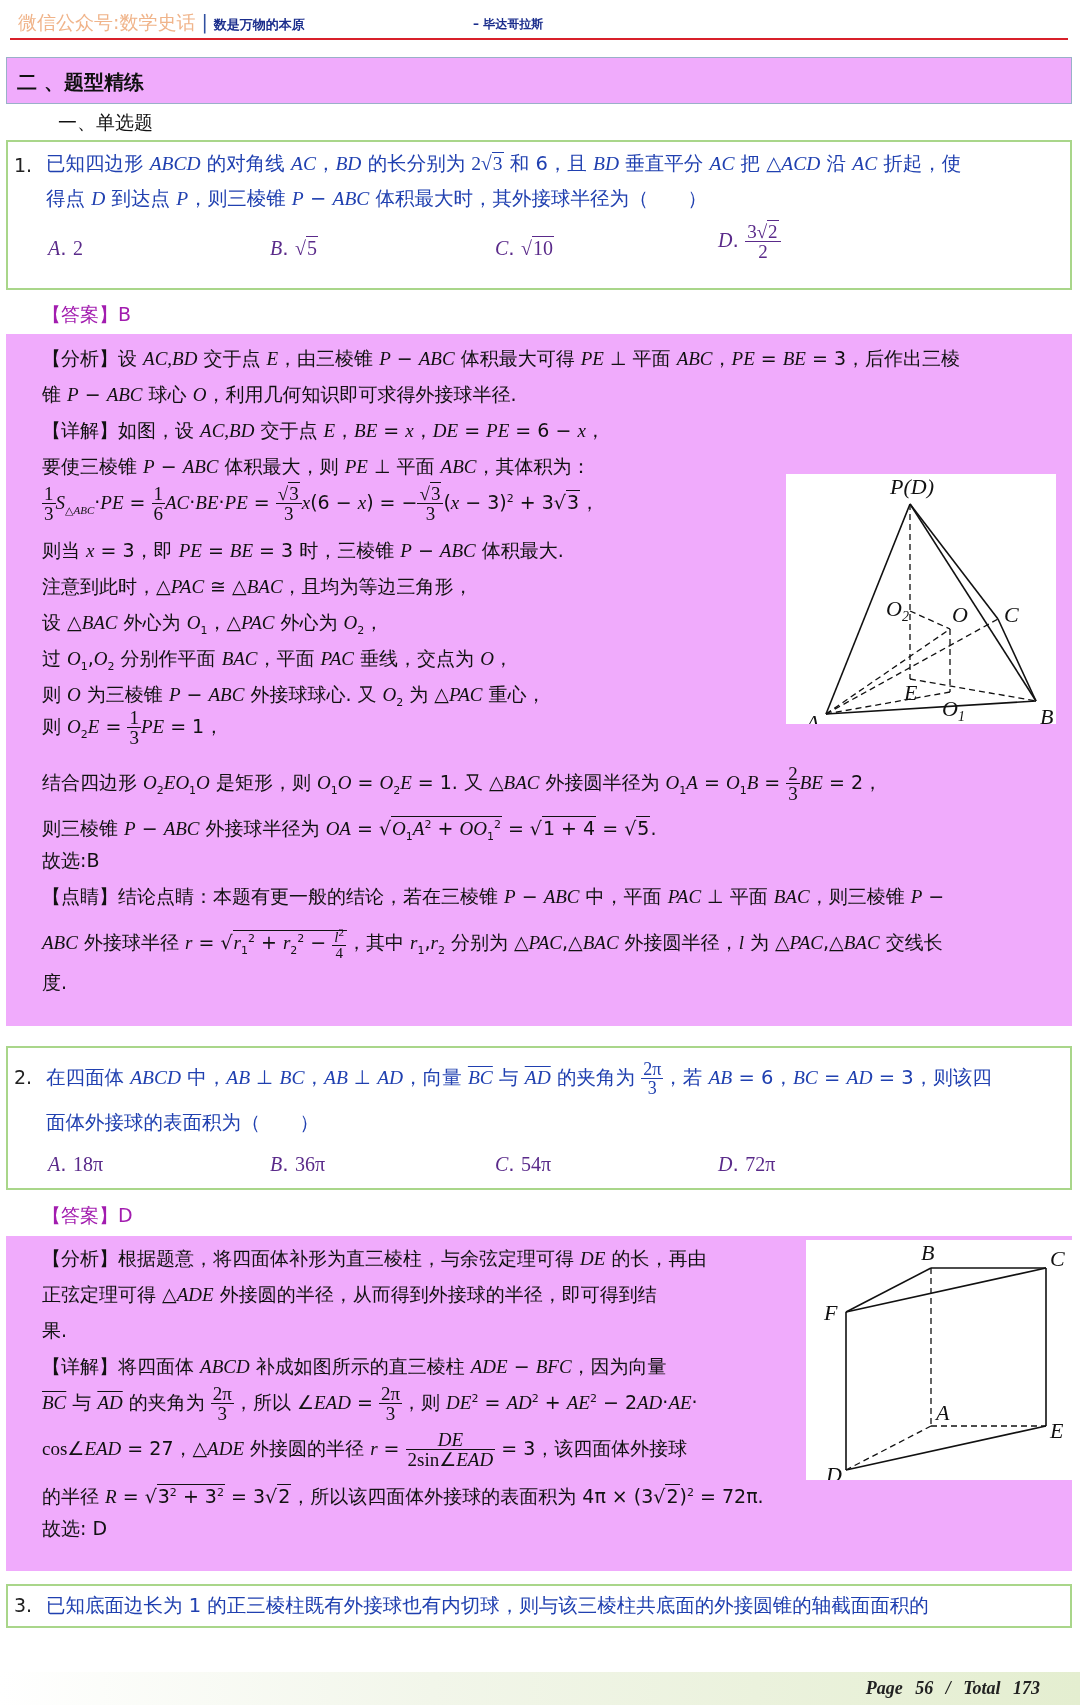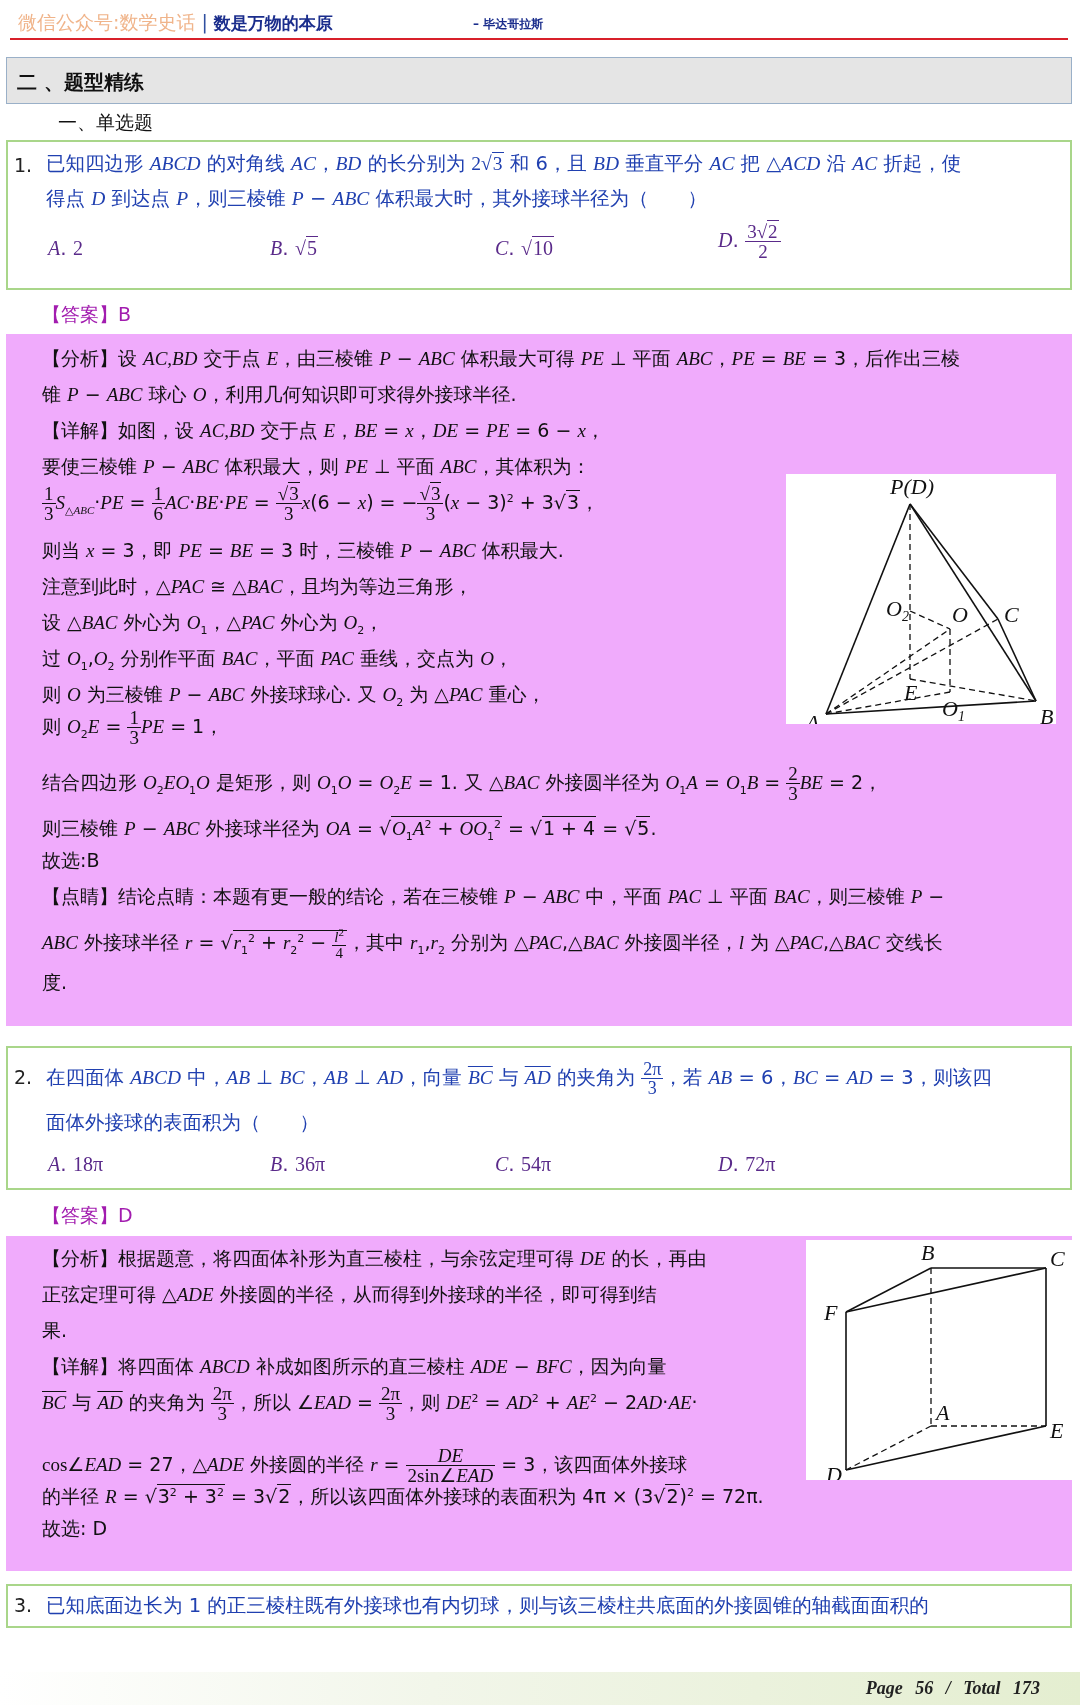--- a/index.html
+++ b/index.html
@@ -5,25 +5,25 @@
   html, body { margin:0; padding:0; }
   body { width:1080px; height:1705px; background:#ffffff; position:relative; overflow:hidden;
          font-family:"DejaVu Sans","Liberation Sans",sans-serif; color:#1a1a1a; }
   .abs { position:absolute; }
   .m { font-family:"Liberation Serif","DejaVu Serif",serif; font-style:italic; }
   .mr { font-family:"Liberation Serif","DejaVu Serif",serif; }
   
   #hdr { left:18px; top:10px; height:30px; width:1050px; }
   #hdr .pub { color:#f0b48a; font-size:19px; }
   #hdr .sep { color:#3050a0; font-size:19px; margin:0 6px; }
-  #hdr .motto { color:#1a2d8c; font-size:17px; font-weight:bold; }
+  #hdr .motto { color:#1a2d8c; font-size:13px; font-weight:bold; }
   #hdr .author { color:#1a2d8c; font-size:12px; font-weight:bold; position:absolute; left:416px; top:6px;margin-left:39px; }
   #hdr-line { left:10px; top:38px; width:1058px; height:2px; background:#d8202a; }
   
-  #sec { left:6px; top:57px; width:1066px; height:47px; border:1.5px solid #9ab0c8; background:#e5e5e5; box-sizing:border-box; }
+  #sec { left:6px; top:57px; width:1066px; height:47px; border:1.5px solid #9ab0c8; background:#f0abfc; box-sizing:border-box; }
   #sec span { position:absolute; left:10px; top:11px; font-size:20px; font-weight:bold; color:#111; }
   #sub { left:58px; top:110px; font-size:19px; color:#111; }
   
   .qbox { border:2px solid #a9d68a; box-sizing:border-box; background:#fff; }
   .qtxt { color:#2040b0; font-size:19.5px; line-height:34px; }
   .num { color:#222; font-size:19px; }
   .opt { color:#5a2a8a; font-size:20px; }
   .ans { color:#a21caf; font-size:19px; }
   .sol { background:#f0abfc; }
   .st { font-size:19px; line-height:33px; color:#111; white-space:nowrap; }
@@ -122,21 +122,21 @@
 </div>
 
 <div class="abs ans" style="left:42px;top:1203px;"><span>【答案】</span><span>D</span></div>
 
 <div class="abs sol" style="left:6px;top:1236px;width:1066px;height:335px;">
   <div class="abs st" style="left:36px;top:6px;">【分析】根据题意，将四面体补形为直三棱柱，与余弦定理可得 <span class="m">DE</span> 的长，再由</div>
   <div class="abs st" style="left:36px;top:42px;">正弦定理可得 △<span class="m">ADE</span> 外接圆的半径，从而得到外接球的半径，即可得到结</div>
   <div class="abs st" style="left:36px;top:78px;">果.</div>
   <div class="abs st" style="left:36px;top:114px;">【详解】将四面体 <span class="m">ABCD</span> 补成如图所示的直三棱柱 <span class="m">ADE</span> − <span class="m">BFC</span>，因为向量</div>
   <div class="abs st" style="left:36px;top:146px;"><span class="m" style="text-decoration:overline;">BC</span> 与 <span class="m" style="text-decoration:overline;">AD</span> 的夹角为 <span class="frac"><span class="top">2π</span><span>3</span></span>，所以 ∠<span class="m">EAD</span> = <span class="frac"><span class="top">2π</span><span>3</span></span>，则 <span class="m">DE</span><sup>2</sup> = <span class="m">AD</span><sup>2</sup> + <span class="m">AE</span><sup>2</sup> − 2<span class="m">AD</span>·<span class="m">AE</span>·</div>
-  <div class="abs st" style="left:36px;top:194px;margin-top:16px;"><span class="mr">cos</span>∠<span class="m">EAD</span> = 27，△<span class="m">ADE</span> 外接圆的半径 <span class="m">r</span> = <span class="frac"><span class="top"><span class="m">DE</span></span><span>2sin∠<span class="m">EAD</span></span></span> = 3，该四面体外接球</div>
+  <div class="abs st" style="left:36px;top:194px;"><span class="mr">cos</span>∠<span class="m">EAD</span> = 27，△<span class="m">ADE</span> 外接圆的半径 <span class="m">r</span> = <span class="frac"><span class="top"><span class="m">DE</span></span><span>2sin∠<span class="m">EAD</span></span></span> = 3，该四面体外接球</div>
   <div class="abs st" style="left:36px;top:240px;">的半径 <span class="m">R</span> = √<span class="sq">3<sup>2</sup> + 3<sup>2</sup></span> = 3√<span class="sq">2</span>，所以该四面体外接球的表面积为 4π × (3√<span class="sq">2</span>)<sup>2</sup> = 72π.</div>
   <div class="abs st" style="left:36px;top:276px;">故选: D</div>
 
   <svg class="abs" style="left:800px;top:4px;" width="270" height="240" viewBox="0 0 270 240">
     <rect x="0" y="0" width="270" height="240" fill="#ffffff"></rect>
     <g stroke="#111" stroke-width="1.6" fill="none">
       <line x1="40" y1="72" x2="125" y2="28"></line>
       <line x1="125" y1="28" x2="240" y2="28"></line>
       <line x1="40" y1="72" x2="240" y2="28"></line>
       <line x1="40" y1="72" x2="40" y2="230"></line>

